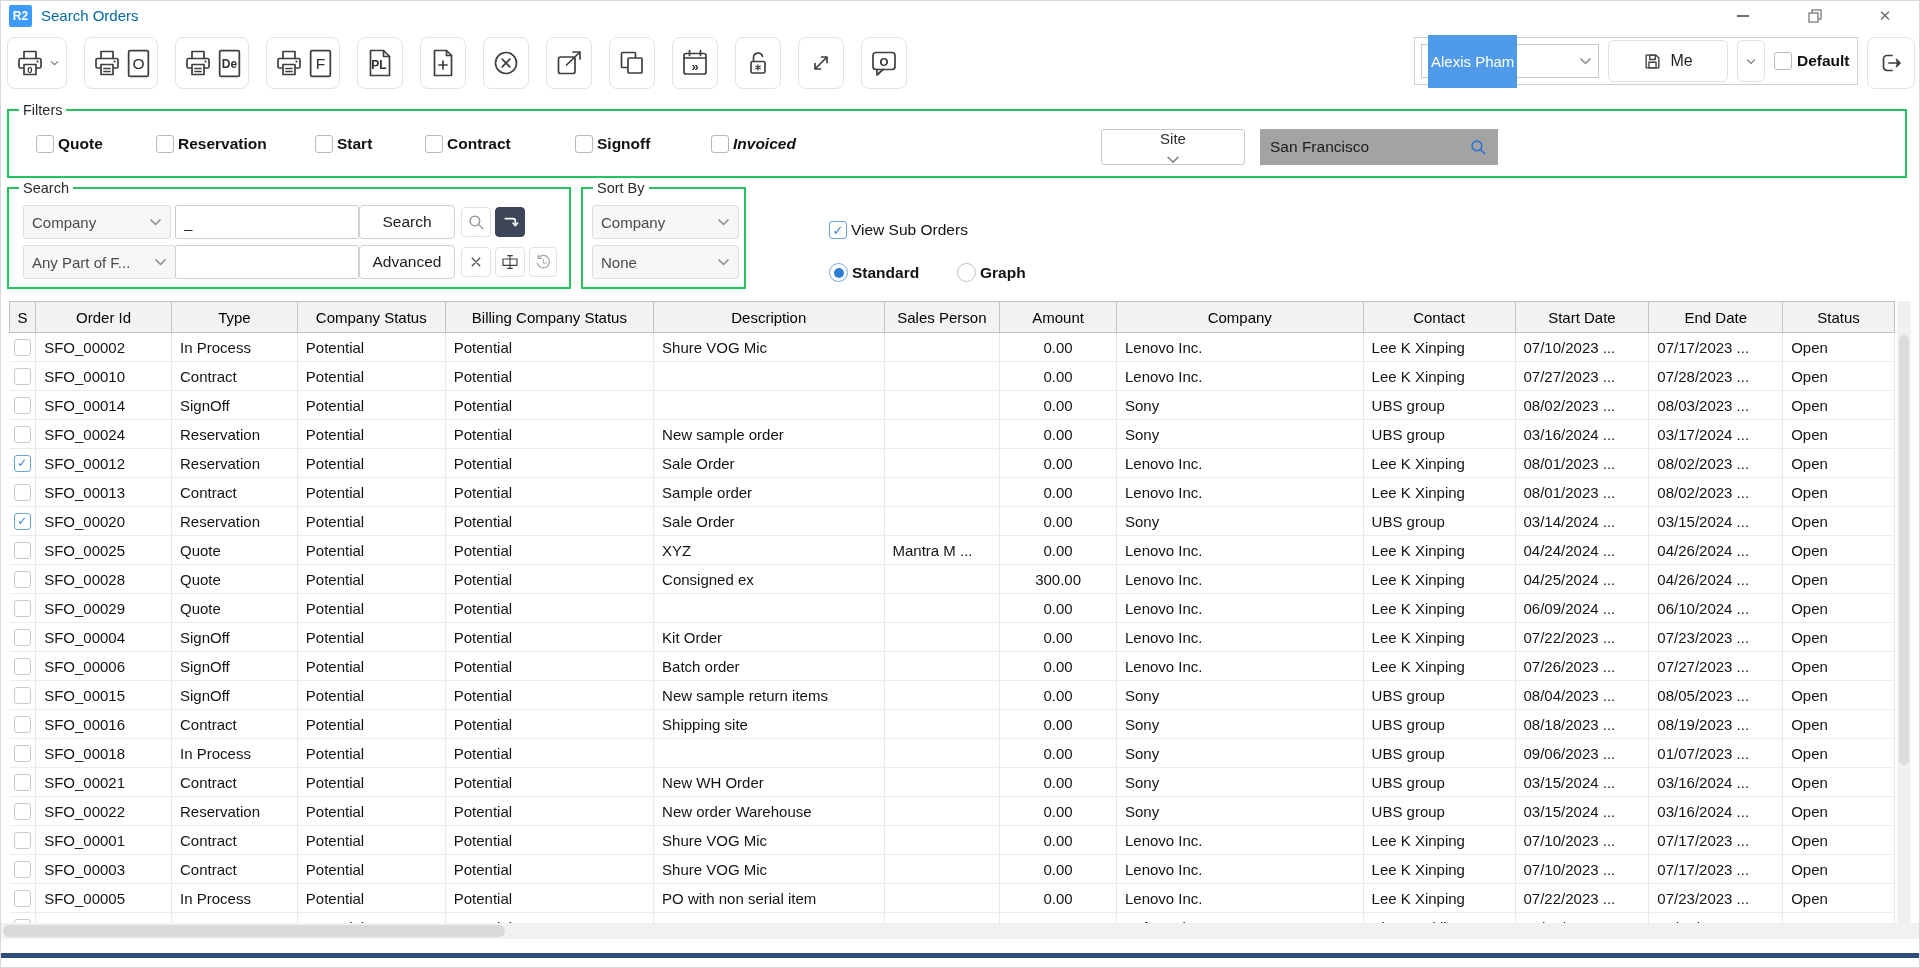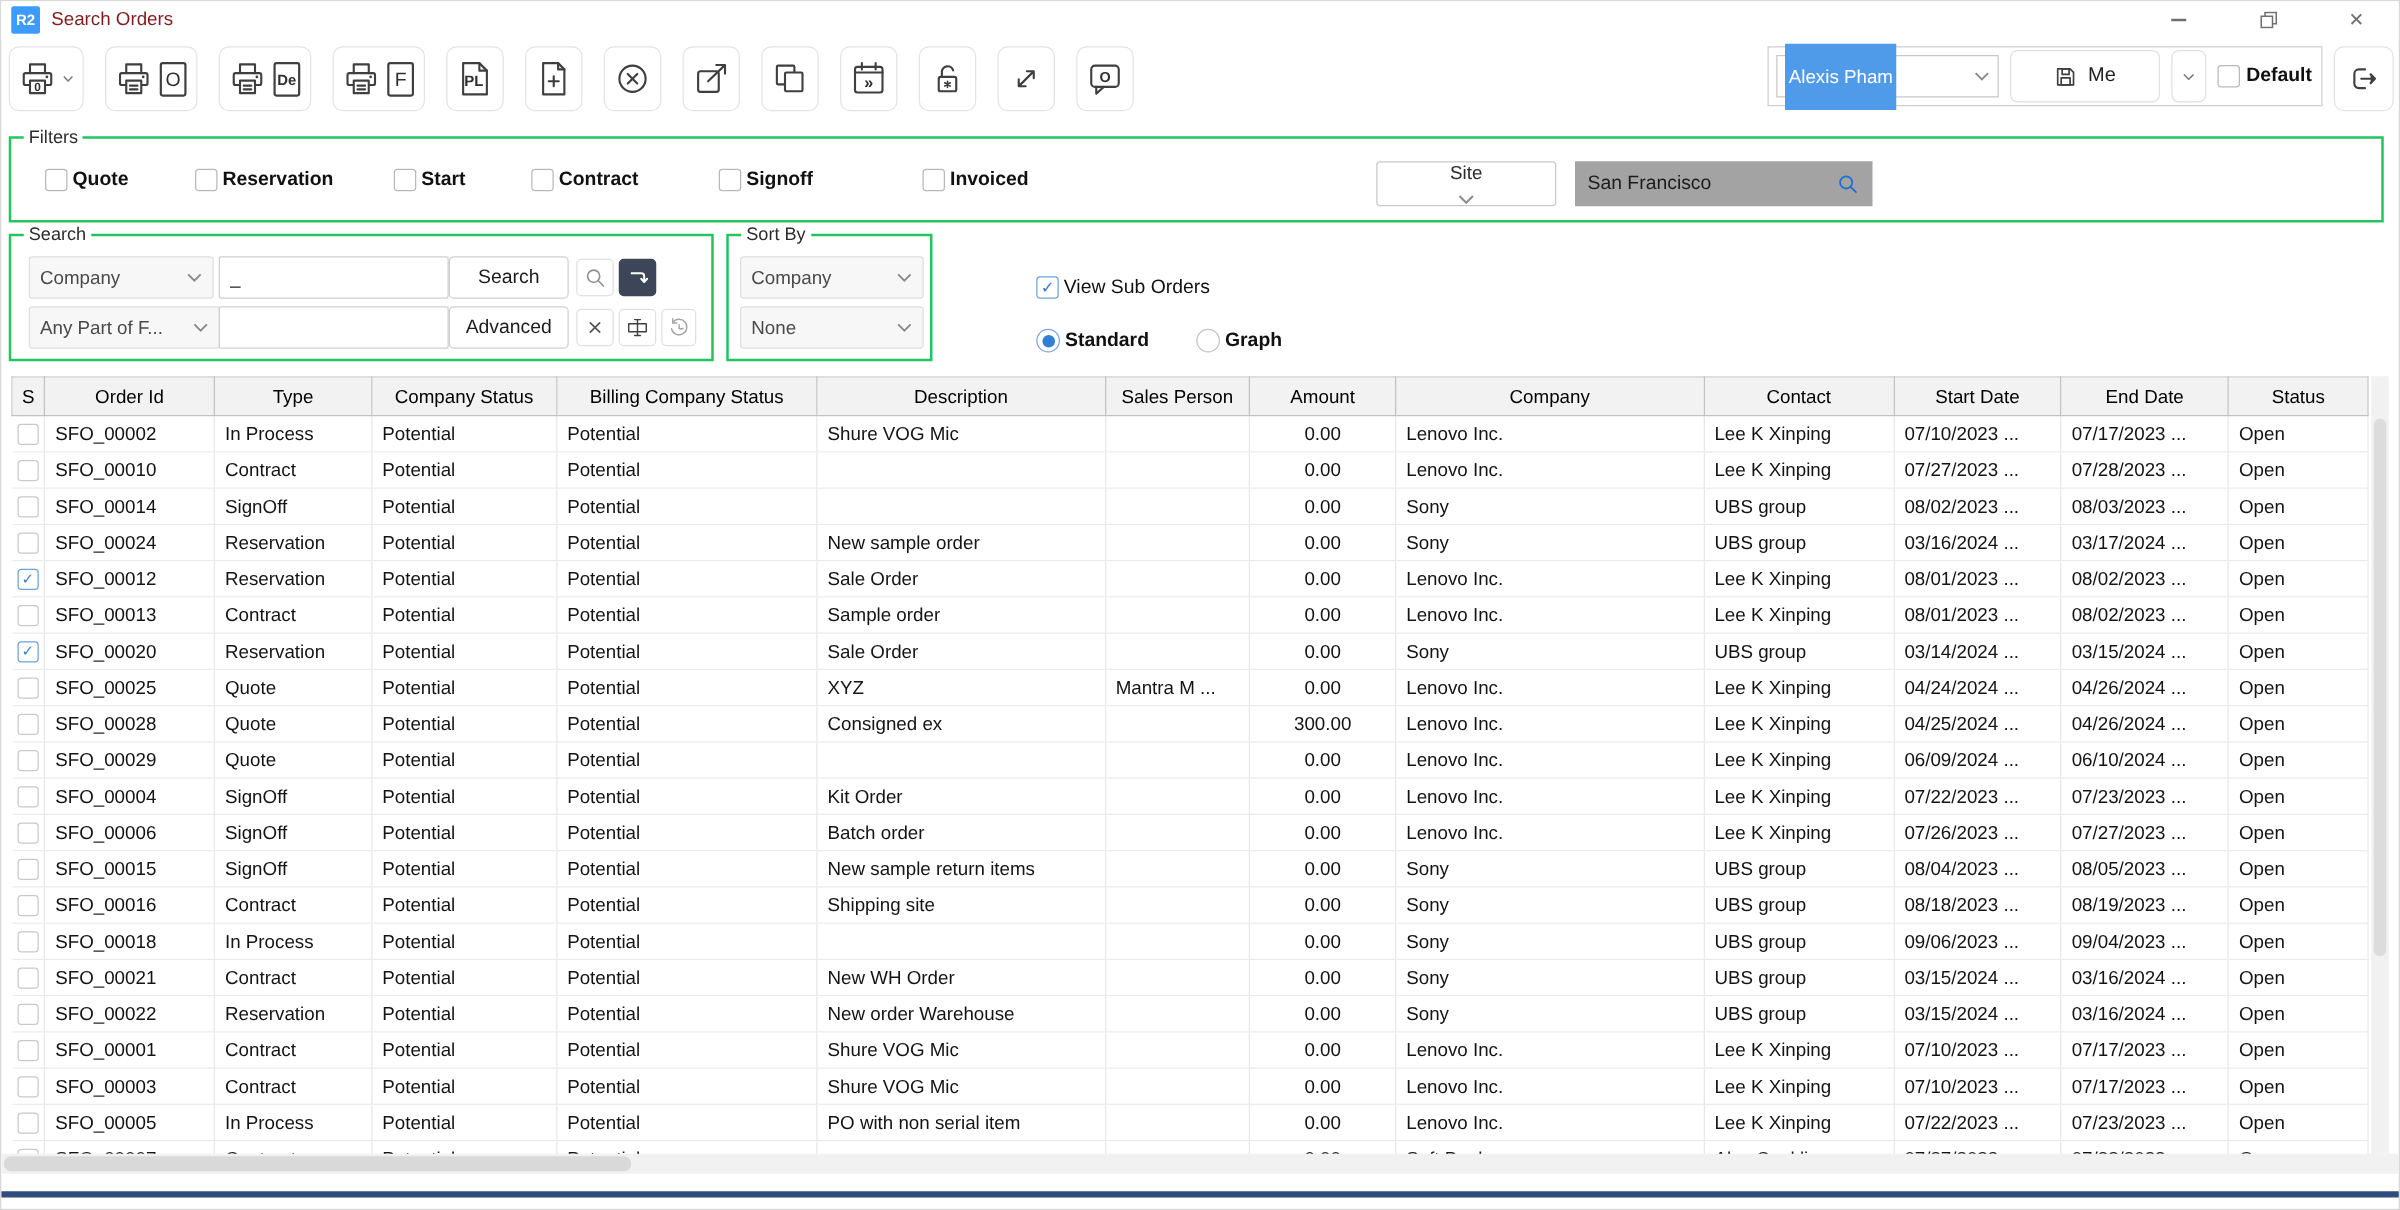--- a/index.html
+++ b/index.html
@@ -3,21 +3,21 @@
 <meta charset="utf-8">
 <style>
   html,body{margin:0;padding:0;background:#e9e9e9;}
   .screen{position:relative;width:1920px;height:968px;background:#fff;overflow:hidden;
           font-family:"Liberation Sans","DejaVu Sans",sans-serif;color:#111;
           border:1px solid #d8d8d8;box-sizing:border-box;}
   
   .titlebar{position:absolute;top:0;left:0;right:0;height:30px;background:#fff;}
   .logo{position:absolute;left:8px;top:4px;width:23px;height:22px;background:#3d9bfd;color:#fff;
         font-size:12px;font-weight:bold;border-radius:2px;display:flex;align-items:center;justify-content:center;}
-  .wtitle{position:absolute;left:40px;top:0;line-height:30px;font-size:15px;color:#7f1d1d;}
+  .wtitle{position:absolute;left:40px;top:0;line-height:30px;font-size:15px;color:#0369a1;}
   .winbtn{position:absolute;top:0;width:44px;height:30px;display:flex;align-items:center;justify-content:center;color:#6f6f6f;font-size:13px;}
   .minline{width:12px;height:1.5px;background:#6f6f6f;}
   
   .toolbar{position:absolute;top:34px;left:6px;height:56px;display:flex;gap:17px;align-items:center;}
   .tbtn{height:52px;min-width:46px;background:#fff;border:1px solid #e3e3e3;border-radius:8px;
         display:flex;align-items:center;justify-content:center;gap:5px;padding:0 7px;box-sizing:border-box;}
   .ic{stroke:#3f3f3f;fill:none;stroke-width:1.7;stroke-linecap:round;stroke-linejoin:round;}
   .ic text{fill:#2f2f2f;stroke:none;font-family:"Liberation Sans",sans-serif;}
   .grayic{stroke:#a6a6a6;}
   
@@ -263,21 +263,21 @@
         <span class="cblab">Start</span>
       </div>
     <div class="cb" style="left:416px;top:24px;">
         <div class="cbbox"></div>
         <span class="cblab">Contract</span>
       </div>
     <div class="cb" style="left:566px;top:24px;">
         <div class="cbbox"></div>
         <span class="cblab">Signoff</span>
       </div>
-    <div class="cb" style="left:729px;top:24px;">
+    <div class="cb" style="left:702px;top:24px;font-style:italic;">
         <div class="cbbox"></div>
         <span class="cblab">Invoiced</span>
       </div>
 
     <div class="combo wcombo" style="left:1092px;top:18px;width:144px;height:36px;">
       <span>Site</span>
       <span class="spacer"></span>
       <svg width="14" height="9" viewBox="0 0 13 8">
           <path d="M1.5 1.5 L6.5 6.5 L11.5 1.5" fill="none" stroke="#8a8a8a" stroke-width="1.5"></path>
         </svg>
@@ -661,21 +661,21 @@
             <td>SFO_00018</td>
             <td>In Process</td>
             <td>Potential</td>
             <td>Potential</td>
             <td></td>
             <td></td>
             <td class="num">0.00</td>
             <td>Sony</td>
             <td>UBS group</td>
             <td>09/06/2023 ...</td>
-            <td>09/04/2023 ...</td>
+            <td>01/07/2023 ...</td>
             <td>Open</td>
           </tr>
           <tr>
             <td class="c-check">
               <div class="rowcb"></div>
             </td>
             <td>SFO_00021</td>
             <td>Contract</td>
             <td>Potential</td>
             <td>Potential</td>

